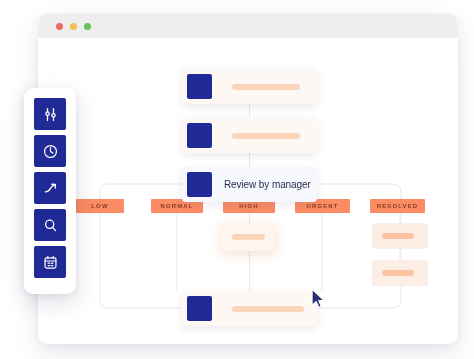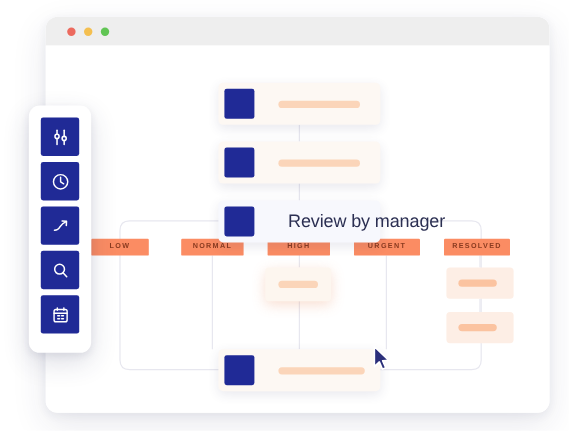--- a/index.html
+++ b/index.html
@@ -81,22 +81,21 @@
     flex: 0 0 auto;
     margin-left: 5px;
   }
   .flow-card .bar {
     height: 6px;
     background: #fbd5b9;
     border-radius: 3px;
     margin-left: 20px;
   }
   .flow-card .cardlabel {
-    margin-left: 16px;
-    font-size: 15px;
+    font-size: 10px;
     color: #2b2f52;
     letter-spacing: -0.1px;
     white-space: nowrap;
     padding-left: 12px;
   }
 
   #card-top {
     left: 144px; top: 31px;
     width: 135px; height: 35px;
     background: #fdf8f3;

